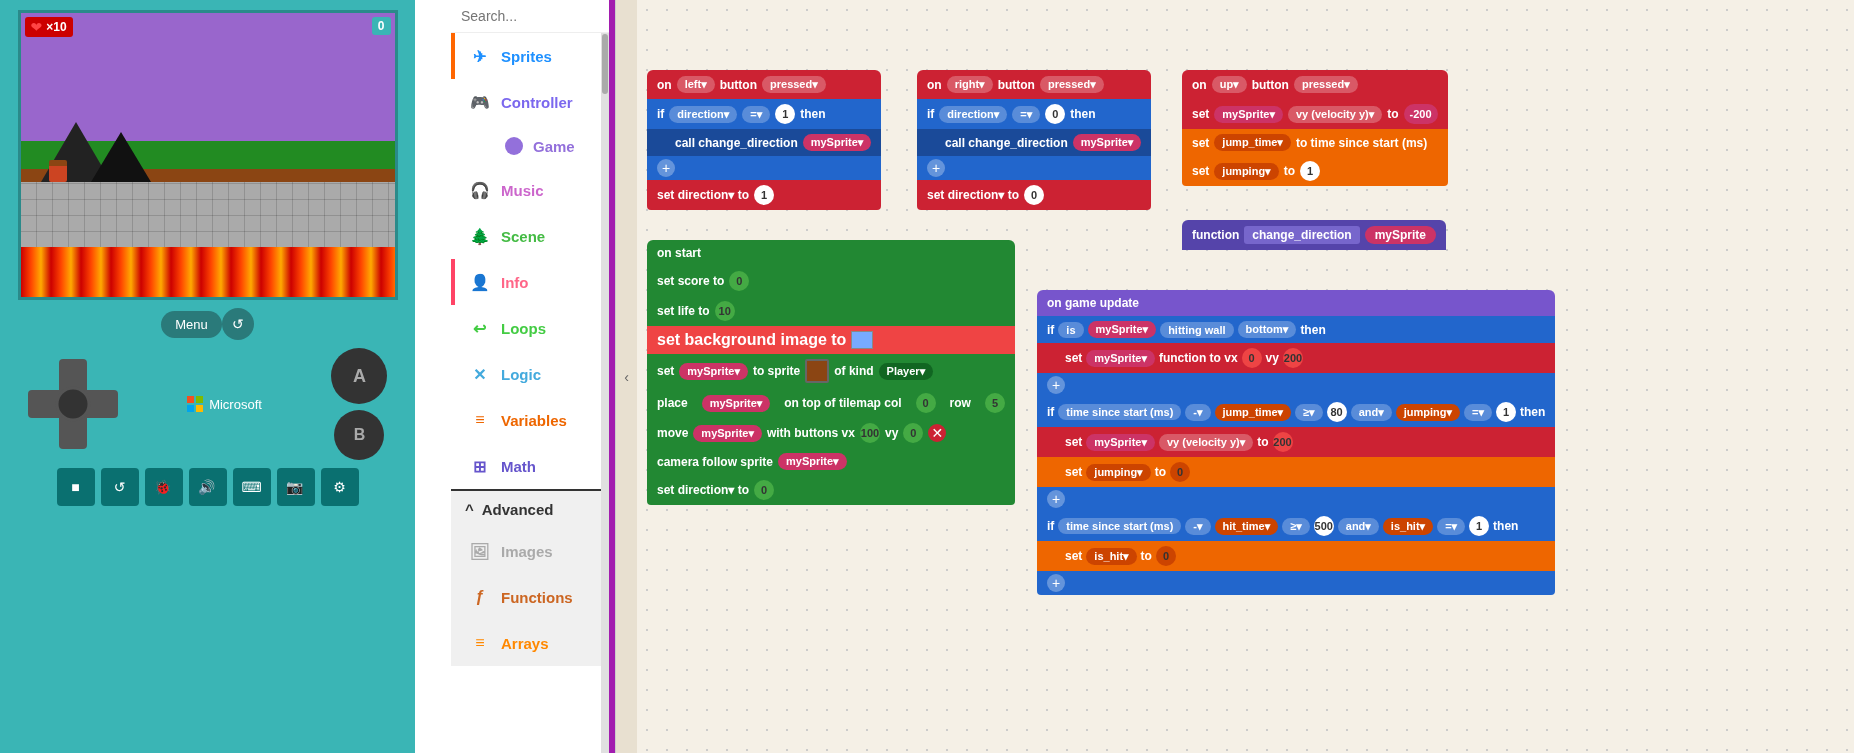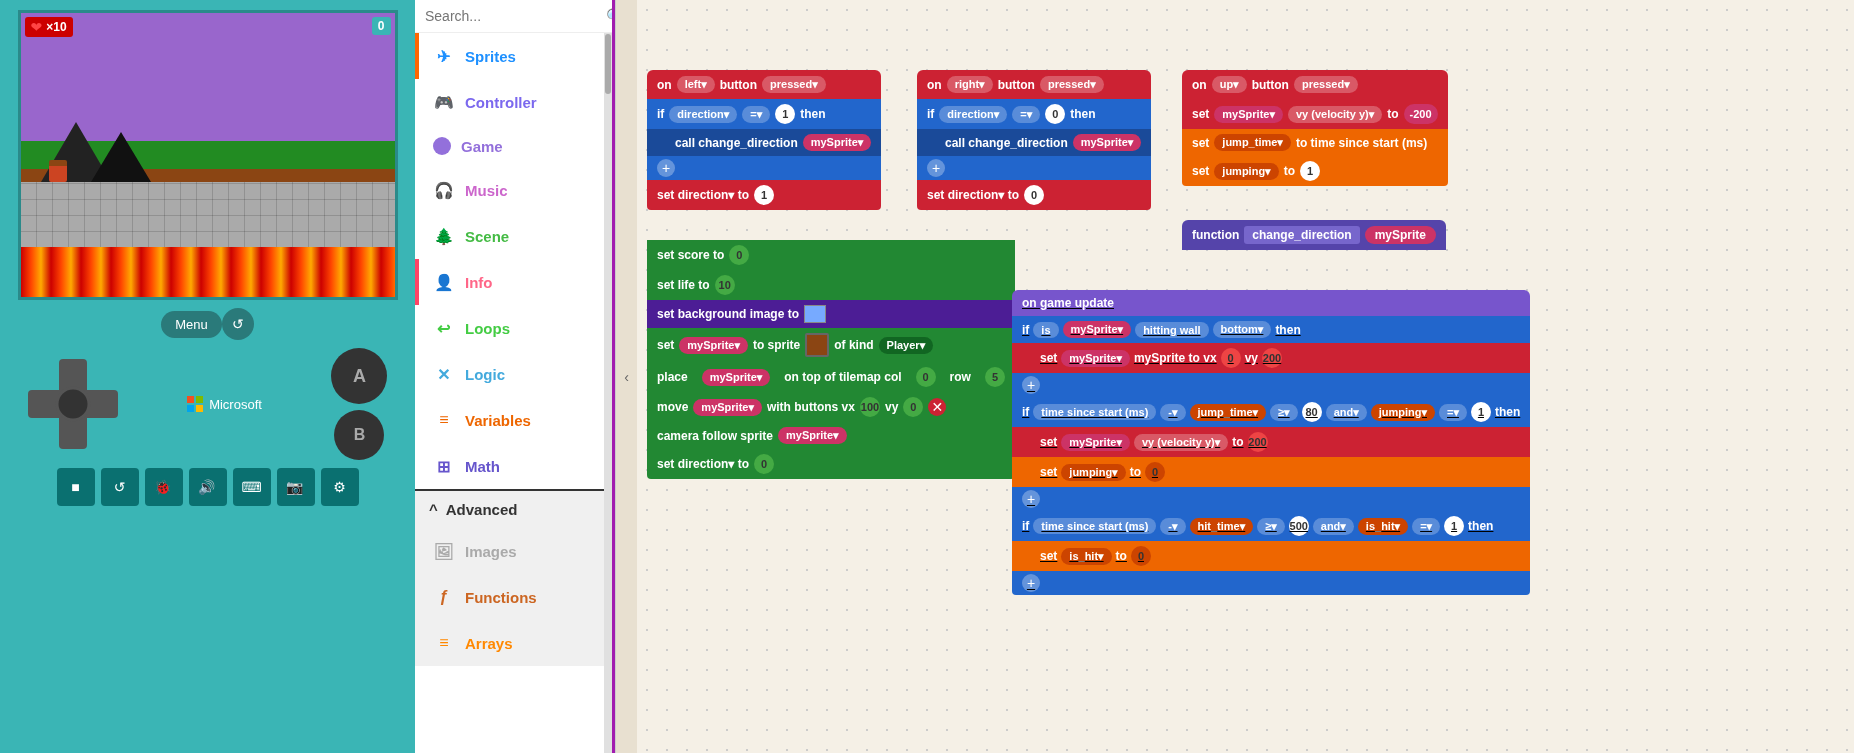--- a/index.html
+++ b/index.html
@@ -206,24 +206,25 @@
       display: flex;
       align-items: center;
       justify-content: center;
     }
 
     
     .middle-panel {
       width: 200px;
       min-width: 200px;
       background: white;
-      border-right: 3px solid #a21caf;
+      border-right: 6px solid #a21caf;
       display: flex;
       flex-direction: column;
       overflow-y: auto;
+      padding-left: 36px;
     }
 
     .search-bar {
       display: flex;
       align-items: center;
       padding: 8px 10px;
       border-bottom: 1px solid #eee;
       background: white;
     }
 
@@ -439,21 +440,21 @@
     <div style="flex:1;overflow-y:auto;">
 
       <div class="category-item cat-sprites" style="border-left-color:#ff6600;">
         <span class="cat-icon">✈</span>
         <span>Sprites</span>
       </div>
       <div class="category-item" style="color:#7b68ee;">
         <span class="cat-icon">🎮</span>
         <span>Controller</span>
       </div>
-      <div class="category-item" style="color:#9370db;">
+      <div class="category-item" style="color:#9370db;margin-left:36px;">
         <span class="cat-icon" style="background:#9370db;border-radius:50%;width:18px;height:18px;display:inline-block;"></span>
         <span>Game</span>
       </div>
       <div class="category-item" style="color:#cc66cc;">
         <span class="cat-icon">🎧</span>
         <span>Music</span>
       </div>
       <div class="category-item" style="color:#44bb44;">
         <span class="cat-icon">🌲</span>
         <span>Scene</span>
@@ -588,29 +589,32 @@
       </div>
       <div style="background:#ee6600;padding:5px 10px;border-radius:0 0 4px 4px;display:flex;align-items:center;gap:5px;font-size:12px;font-weight:bold;color:white;">
         <span>set</span>
         <span class="pill" style="background:#cc4400;">jumping▾</span>
         <span>to</span>
         <span class="pill-num">1</span>
       </div>
     </div>
 
     <div class="block-group" style="left: 10px; top: 240px;">
+      <div style="background:#228833;border-radius:6px 6px 0 0;padding:6px 10px;font-size:12px;font-weight:bold;color:white;">
+        <span>on start</span>
+      </div>
       <div style="background:#228833;padding:5px 10px;display:flex;align-items:center;gap:5px;font-size:12px;font-weight:bold;color:white;">
         <span>set score to</span>
         <span class="pill-num" style="background:#44aa44;">0</span>
       </div>
       <div style="background:#228833;padding:5px 10px;display:flex;align-items:center;gap:5px;font-size:12px;font-weight:bold;color:white;">
         <span>set life to</span>
         <span class="pill-num" style="background:#44aa44;">10</span>
       </div>
-      <div style="background:#4c1d95;padding:5px 10px;display:flex;align-items:center;gap:5px;font-size:12px;font-weight:bold;color:white;">
+      <div style="background:#ef4444;padding:5px 10px;display:flex;align-items:center;gap:5px;font-size:16px;font-weight:bold;color:white;">
         <span>set background image to</span>
         <span style="background:#7af;width:22px;height:18px;display:inline-block;border:1px solid #888;"></span>
       </div>
       <div style="background:#228833;padding:5px 10px;display:flex;align-items:center;gap:5px;font-size:12px;font-weight:bold;color:white;">
         <span>set</span>
         <span class="pill" style="background:#cc3366;">mySprite▾</span>
         <span>to  sprite</span>
         <span style="width:24px;height:24px;background:#8B4513;border-radius:2px;display:inline-block;border:2px solid #666;"></span>
         <span>of kind</span>
         <span class="pill" style="background:#116622;">Player▾</span>
@@ -643,37 +647,37 @@
     </div>
 
     <div class="block-group" style="left: 545px; top: 220px;">
       <div style="background:#5544aa;border-radius:6px 6px 0 0;padding:6px 10px;font-size:12px;font-weight:bold;color:white;display:flex;align-items:center;gap:5px;">
         <span>function</span>
         <span style="background:#7766cc;border-radius:3px;padding:2px 8px;">change_direction</span>
         <span style="background:#cc3366;border-radius:20px;padding:2px 10px;">mySprite</span>
       </div>
     </div>
 
-    <div class="block-group" style="left: 375px; top: 290px; text-decoration: underline;">
+    <div class="block-group" style="left: 400px; top: 290px;">
       <div style="background:#7755cc;border-radius:6px 6px 0 0;padding:6px 10px;font-size:12px;font-weight:bold;color:white;">
         <span>on game update</span>
       </div>
 
       <div style="background:#2266cc;padding:5px 10px;display:flex;align-items:center;gap:4px;flex-wrap:wrap;font-size:12px;font-weight:bold;color:white;">
         <span>if</span>
         <span class="pill">is</span>
         <span class="pill" style="background:#cc3366;">mySprite▾</span>
         <span class="pill">hitting wall</span>
         <span class="pill">bottom▾</span>
         <span>then</span>
       </div>
       <div style="background:#cc2233;padding:5px 10px 5px 28px;display:flex;align-items:center;gap:4px;font-size:12px;font-weight:bold;color:white;">
         <span>set</span>
         <span class="pill" style="background:#cc3366;">mySprite▾</span>
-        <span>mySprite to vx</span>
+        <span>function to vx</span>
         <span class="pill-num" style="background:#ee4444;">0</span>
         <span>vy</span>
         <span class="pill-num" style="background:#ee4444;">200</span>
       </div>
       <div style="background:#2266cc;padding:3px 10px;display:flex;">
         <button class="plus-btn">+</button>
       </div>
 
       <div style="background:#2266cc;padding:5px 10px;display:flex;align-items:center;gap:4px;flex-wrap:wrap;font-size:12px;font-weight:bold;color:white;">
         <span>if</span>

